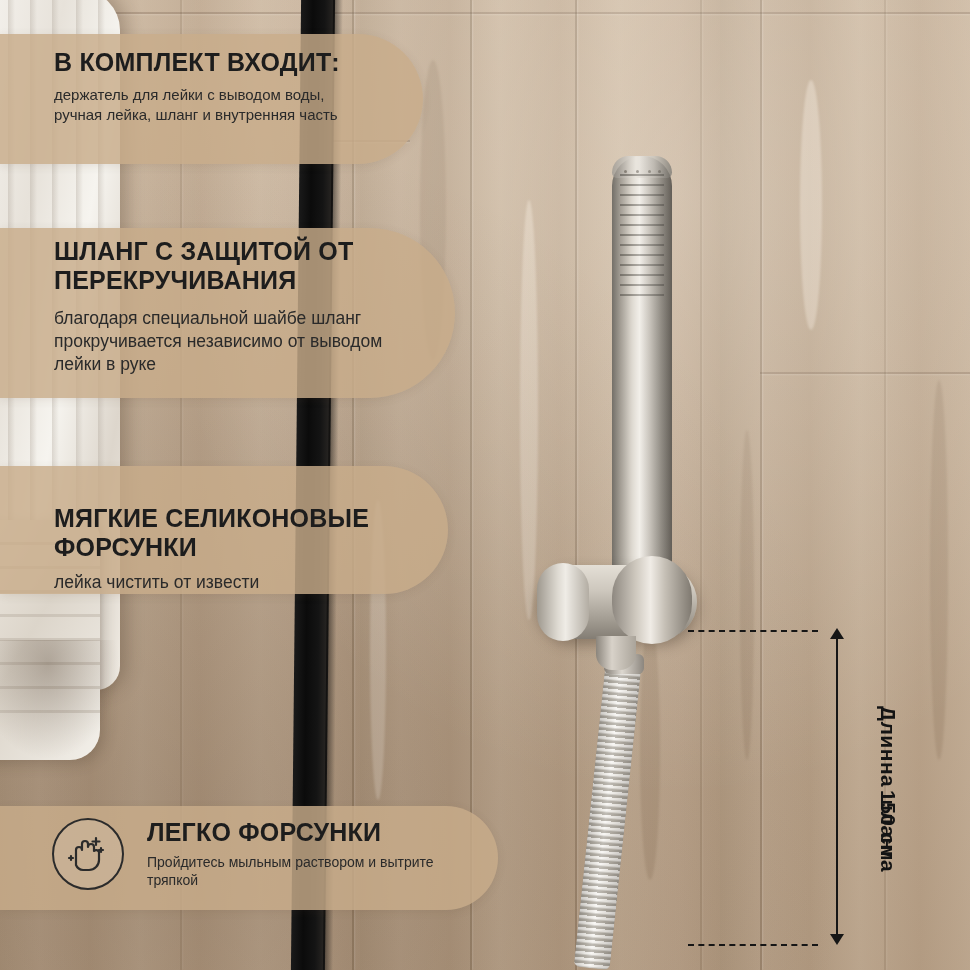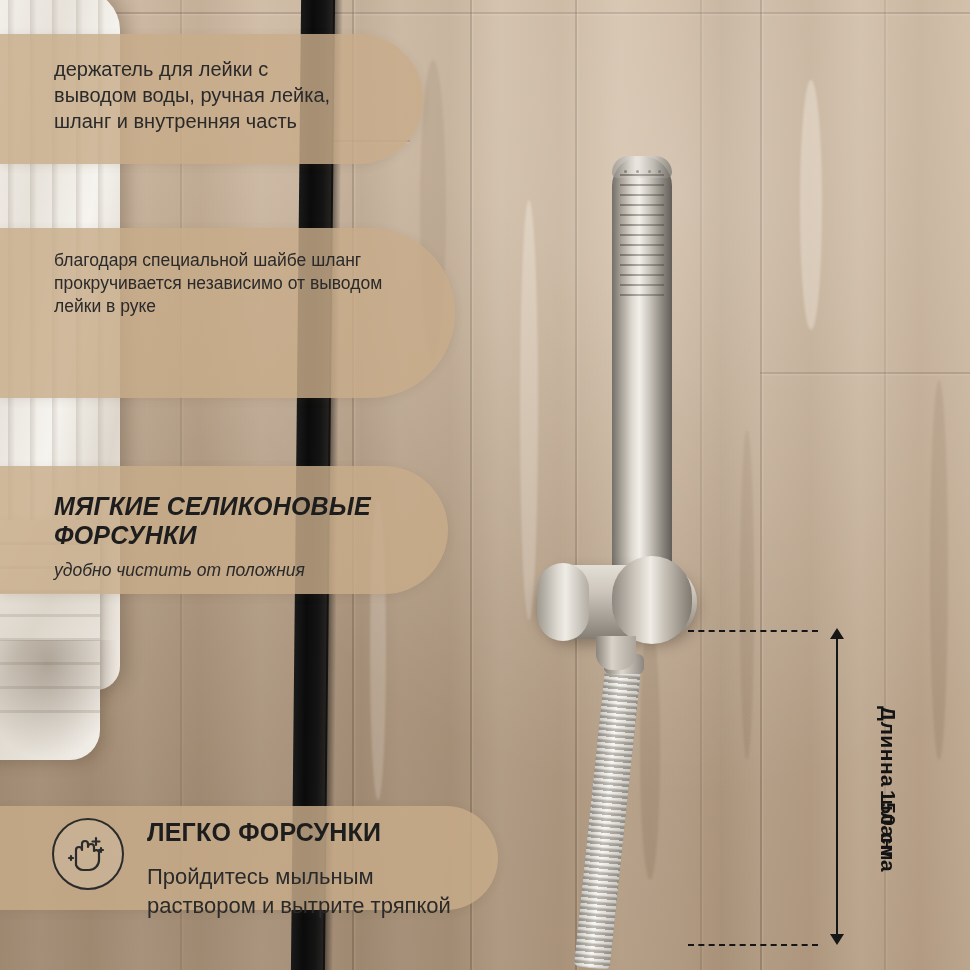--- a/index.html
+++ b/index.html
@@ -295,33 +295,33 @@
   }
   .pill-sub {
     color: #2a2a2a;
     line-height: 1.3;
   }
   .ft-block {
     position: absolute;
   }
   .ft1 { left: 54px; top: 48px; }
   .ft1 .pill-title { font-size: 25px; }
-  .ft1 .pill-sub { font-size: 20px; margin-top: 8px; }
+  .ft1 .pill-sub { font-size: 15px; margin-top: 8px; }
 
   .ft2 { left: 54px; top: 237px; }
   .ft2 .pill-title { font-size: 25px; }
   .ft2 .pill-sub { font-size: 17.5px; margin-top: 12px; }
 
-  .ft3 { left: 54px; top: 492px; font-style: italic; }
+  .ft3 { left: 54px; top: 504px; }
   .ft3 .pill-title { font-size: 25px; }
   .ft3 .pill-sub { font-size: 17.5px; margin-top: 9px; }
 
   .ft4 { left: 147px; top: 818px; }
   .ft4 .pill-title { font-size: 25px; }
-  .ft4 .pill-sub { font-size: 22px; margin-top: 16px; }
+  .ft4 .pill-sub { font-size: 14px; margin-top: 6px; }
 
   .care-icon {
     position: absolute;
     left: 52px;
     top: 818px;
     width: 68px;
     height: 68px;
     border-radius: 50%;
     border: 2px solid #2b2b2b;
     background: rgba(255,255,255,0.12);
@@ -416,32 +416,34 @@
 
   <div class="dim-arrow-line" style="left:836px; top:637px; height:302px;"></div>
   <div class="arrow-head arrow-up" style="left:830px; top:628px;"></div>
   <div class="arrow-head arrow-down" style="left:830px; top:934px;"></div>
 
   <div class="dim-label" style="left:876px; top:706px;">Длинна шланга</div>
   <div class="dim-label" style="left:876px; top:790px;">150 см</div>
 
   <div class="pill" style="left:0px; top:34px; width:423px; height:130px;"></div>
   <div class="ft-block ft1">
+    <div class="pill-title">В КОМПЛЕКТ ВХОДИТ:</div>
     <div class="pill-sub" style="max-width:300px;">держатель для лейки с выводом воды, ручная лейка, шланг и внутренняя часть</div>
   </div>
 
   <div class="pill" style="left:0px; top:228px; width:455px; height:170px;"></div>
   <div class="ft-block ft2">
+    <div class="pill-title" style="max-width:330px;">ШЛАНГ С ЗАЩИТОЙ ОТ ПЕРЕКРУЧИВАНИЯ</div>
     <div class="pill-sub" style="max-width:340px;">благодаря специальной шайбе шланг прокручивается независимо от выводом лейки в руке</div>
   </div>
 
   <div class="pill" style="left:0px; top:466px; width:448px; height:128px;"></div>
   <div class="ft-block ft3">
     <div class="pill-title" style="max-width:340px;">МЯГКИЕ СЕЛИКОНОВЫЕ ФОРСУНКИ</div>
-    <div class="pill-sub" style="max-width:330px;">удобно чистить от положния</div>
+    <div class="pill-sub" style="max-width:330px;">лейка чистить от извести</div>
   </div>
 
   <div class="pill" style="left:0px; top:806px; width:498px; height:104px;"></div>
   <div class="care-icon">
     <svg width="64" height="64" viewBox="0 0 64 64" fill="none" stroke="#2b2b2b" stroke-width="2.2" stroke-linecap="round" stroke-linejoin="round">
       <path d="M22 44 L22 30 a3 3 0 0 1 6 0 l0 -6 a3 3 0 0 1 6 0 l0 3 a3 3 0 0 1 6 0 l0 4 a3 3 0 0 1 5 1 l0 8 a10 10 0 0 1 -10 10 l-6 0 a8 8 0 0 1 -7 -5 z"></path>
       <path d="M42 18 l0 7 M38.5 21.5 l7 0"></path>
       <path d="M47 28 l0 4 M45 30 l4 0"></path>
       <path d="M17 36 l0 4 M15 38 l4 0"></path>
     </svg>

